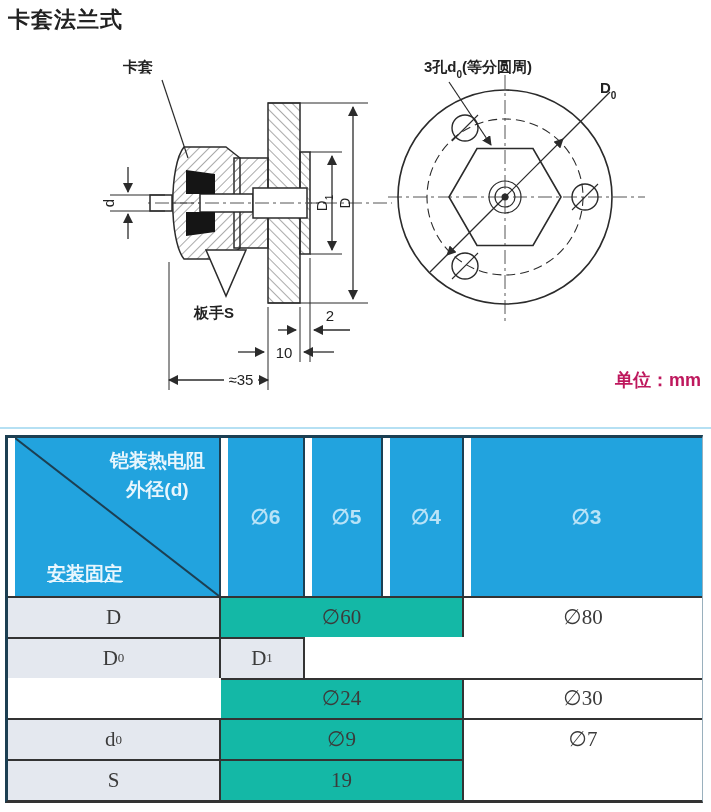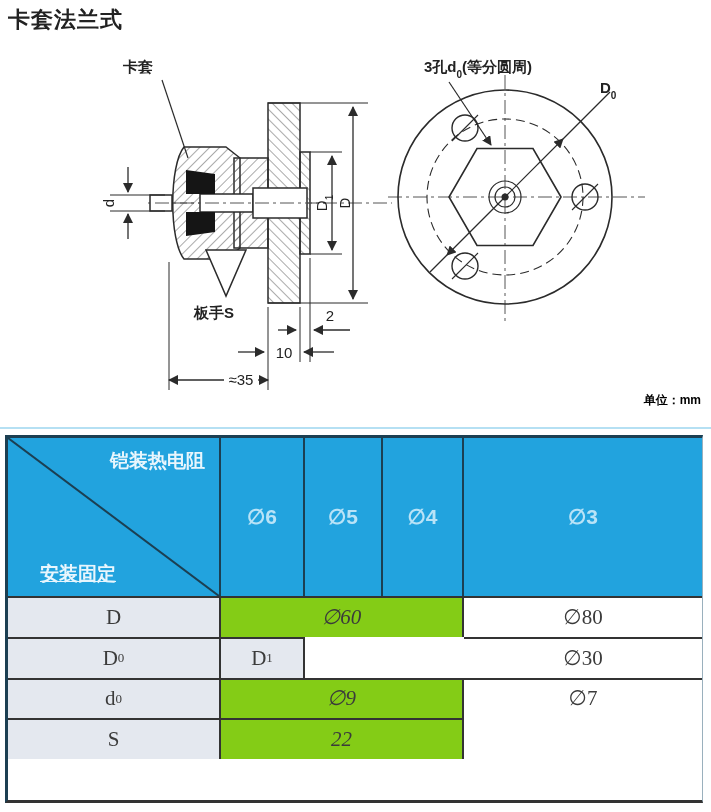--- a/index.html
+++ b/index.html
@@ -1,43 +1,43 @@
 <!DOCTYPE html>
 <html><head>
 <meta charset="utf-8">
 <style>
   html,body{margin:0;padding:0;background:#ffffff;}
   #stage{position:relative;width:711px;height:812px;background:#fff;overflow:hidden;
          font-family:"Liberation Sans",sans-serif;}
   
   .page-title{position:absolute;left:8px;top:5px;font-size:22px;font-weight:bold;color:#222;letter-spacing:1px;}
-  .unit-label{position:absolute;right:10px;top:392px;font-size:12px;font-weight:bold;color:#000000;}
+  .unit-label{position:absolute;right:10px;top:368px;font-size:18px;font-weight:bold;color:#be185d;}
   
   #drawing{position:absolute;left:0;top:0;width:711px;height:430px;}
   
   .spec-top-line{position:absolute;left:0;top:427px;width:711px;height:2px;background:#b5e0f3;}
   .spec-table{position:absolute;left:5px;top:435px;width:698px;height:368px;box-sizing:border-box;
               border-left:3px solid #1c3f52;border-top:3px solid #1c3f52;
               border-right:1px solid #9ab0bd;border-bottom:3px solid #333;
               display:grid;grid-template-columns:213px 84px 78px 81px 1fr;
               grid-template-rows:158px repeat(5,1fr);}
-  .hdr{background:#22a3de;border-right:2px solid #1c3f52;position:relative;}
+  .hdr{background:#22a3de;border-right:2px solid #1c3f52;position:relative;margin-left:7px;}
   .hdr.last{border-right:none;}
   .col-label{display:flex;align-items:center;justify-content:center;
              color:#b9e3f7;font-size:21px;font-weight:bold;}
   .corner{color:#e8f6fd;font-weight:bold;font-size:19px;line-height:1.55;}
   .corner .diag{position:absolute;left:0;top:0;width:100%;height:100%;}
   .corner .top-block{position:absolute;top:8px;right:14px;text-align:center;}
   .corner .bottom-block{position:absolute;left:10px;bottom:8px;}
   .corner .bottom-block .l1{padding-left:22px;text-decoration:underline;}
   .cell{display:flex;align-items:center;justify-content:center;
         font-family:"Liberation Serif",serif;font-size:21px;color:#3b3b3b;
         border-top:2px solid #333;}
   .rowlabel{background:#e4e8ef;border-right:2px solid #333;}
-  .val1{background:#84cc16;border-right:2px solid #333;grid-column:2 / span 3;font-style:italic;}
+  .val1{background:#14b8a6;border-right:2px solid #333;grid-column:2 / span 3;}
   .val2{background:#fff;grid-column:5;}
   sub{font-size:13px;}
   
   .dtxt{font-family:"Liberation Sans",sans-serif;font-size:15px;font-weight:bold;fill:#222;}
   .dims{font-family:"Liberation Sans",sans-serif;font-size:15px;fill:#222;}
 </style>
 </head>
 <body>
 
 <div id="stage">
@@ -149,20 +149,21 @@
   <div class="spec-top-line"></div>
 
   <div class="spec-table">
 
     <div class="hdr corner">
       <svg class="diag" viewBox="0 0 100 100" preserveAspectRatio="none">
         <line x1="0" y1="0" x2="100" y2="100" stroke="#1c3f52" stroke-width="2" vector-effect="non-scaling-stroke"></line>
       </svg>
       <div class="top-block">
         <div>铠装热电阻</div>
+        <div>外径(d)</div>
       </div>
       <div class="bottom-block">
         <div class="l1">安装固定</div>
       </div>
     </div>
 
     <div class="hdr col-label">∅6</div>
     <div class="hdr col-label">∅5</div>
     <div class="hdr col-label">∅4</div>
     <div class="hdr col-label last">∅3</div>
@@ -176,29 +177,30 @@
 
     <div class="cell rowlabel">
         <span>D</span>
         <sub>0</sub>
       </div>
 
     <div class="cell rowlabel">
         <span>D</span>
         <sub>1</sub>
       </div>
+    <div class="cell val1">∅24</div>
     <div class="cell val2">∅30</div>
 
     <div class="cell rowlabel">
         <span>d</span>
         <sub>0</sub>
       </div>
     <div class="cell val1">∅9</div>
     <div class="cell val2">∅7</div>
 
     <div class="cell rowlabel">
         <span>S</span>
         <sub></sub>
       </div>
-    <div class="cell val1">22</div>
+    <div class="cell val1">19</div>
 
   </div>
 </div>
 
 </body></html>

